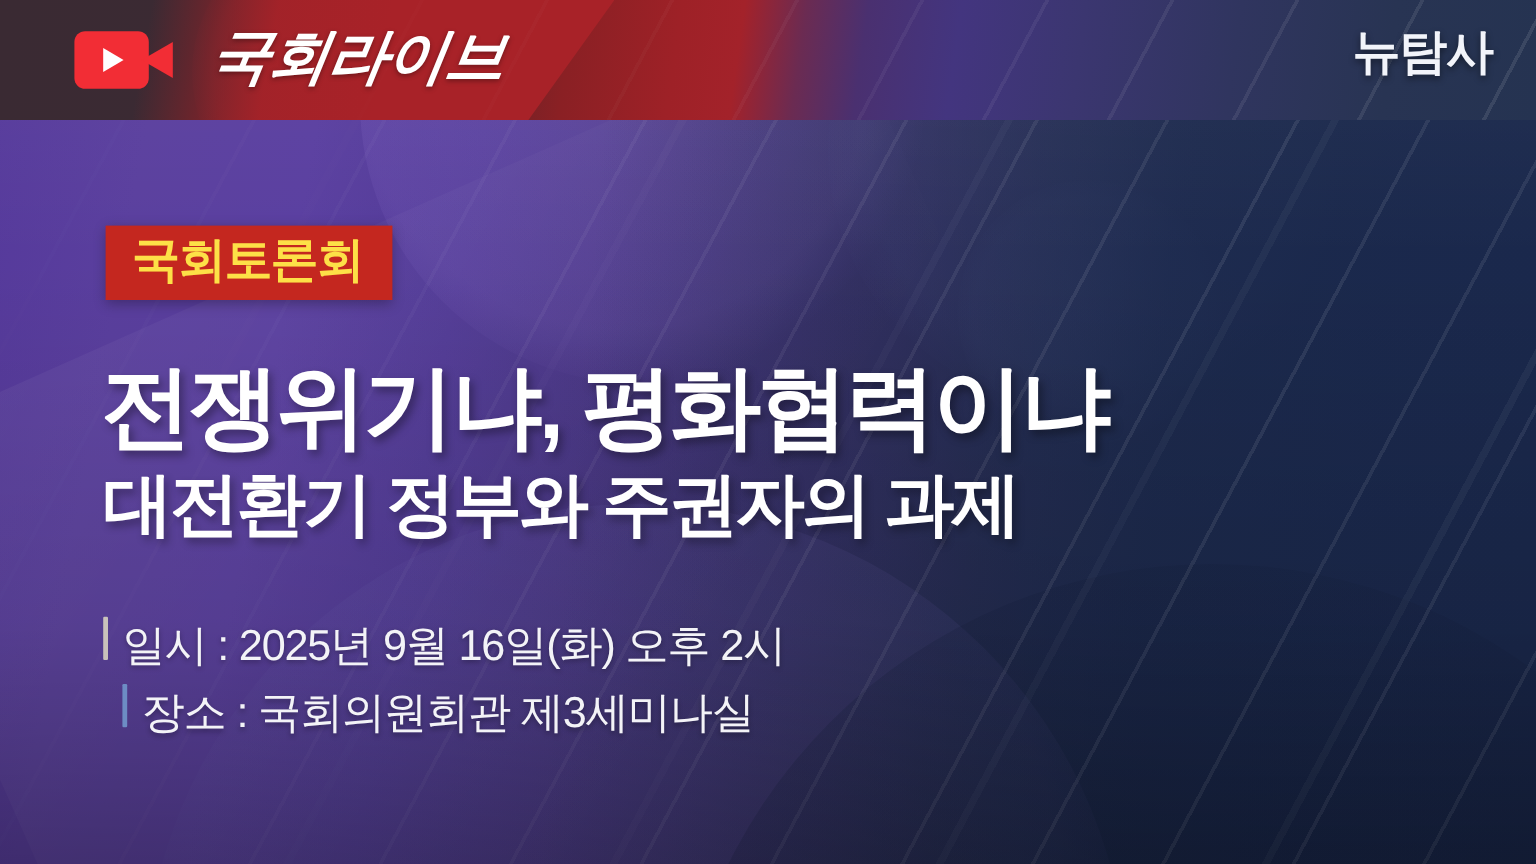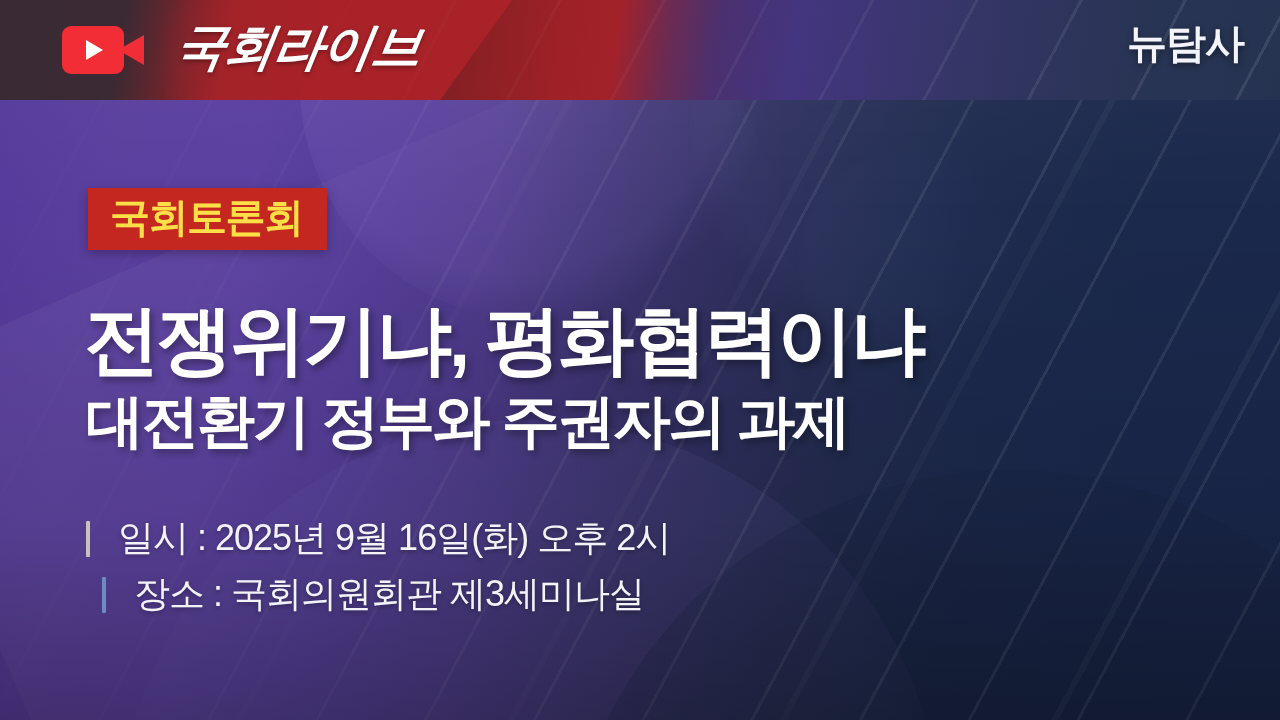--- a/index.html
+++ b/index.html
@@ -320,23 +320,22 @@
     white-space: nowrap;
     text-shadow: 3px 4px 7px rgba(0,0,0,0.32);
   }
 
   .meta {
     position: absolute;
     left: 86px;
   }
   .meta-row {
     display: flex;
-    align-items: center;
+    align-items: flex-start;
     margin-bottom: 12px;
-    gap: 16px;
   }
   .meta-bar {
     width: 4px;
     height: 36px;
     margin-right: 12px;
     border-radius: 1px;
     flex: 0 0 auto;
   }
   .meta-bar.b1 { background: #c9c2bb; }
   .meta-bar.b2 { background: #6d8cc4; }

